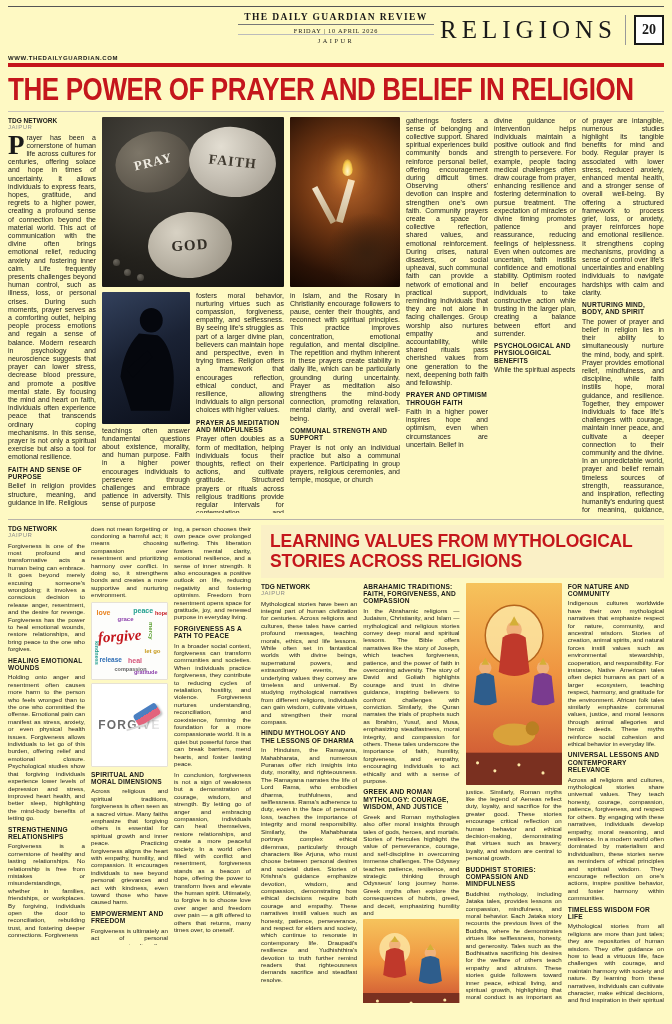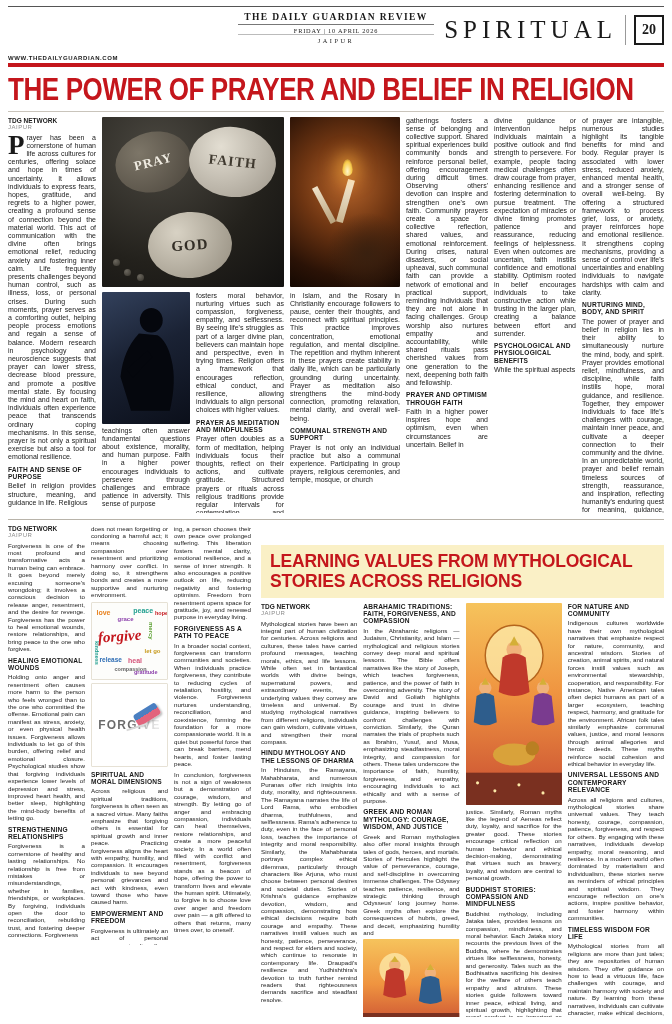--- a/index.html
+++ b/index.html
@@ -1,16 +1,16 @@
 <!DOCTYPE html>
 <html><head>
 <meta charset="utf-8">
 <style>
   html,body{margin:0;padding:0;background:#d8d5cf;}
-  .page{width:672px;height:1024px;margin:0 auto;background:#ffffff;color:#1a1a1a;
+  .page{width:672px;height:1024px;margin:0 auto;background:#fef9c3;color:#1a1a1a;
         font-family:"Liberation Sans",sans-serif;position:relative;overflow:hidden;
         box-sizing:border-box;padding:6px 8px;}
   
   .masthead{border-top:1.5px solid #555;display:flex;align-items:stretch;padding:4px 0 3px;height:46px;box-sizing:border-box;}
   .m-left{flex:1;}
   .m-center{text-align:center;font-family:"Liberation Serif",serif;}
   .m-paper{font-size:9.5px;font-weight:bold;letter-spacing:1.4px;border-bottom:1px solid #777;padding:1px 6px 2px;}
   .m-date{font-size:6.3px;letter-spacing:.8px;padding-top:2px;border-bottom:1px solid #bbb;}
   .m-city{font-size:6.3px;letter-spacing:2.5px;padding-top:2px;}
   .m-right{flex:1;display:flex;justify-content:flex-end;align-items:center;gap:8px;}
@@ -72,21 +72,21 @@
           background:linear-gradient(#4a7fc1 46%,#e2637c 46%);transform:rotate(-32deg);
           box-shadow:1px 2px 2px rgba(0,0,0,.25);}
   .smudge{position:absolute;right:26%;top:52%;width:22px;height:1.5px;background:#d9d9d9;transform:rotate(-18deg);}
   
   .section-divider{border-top:1px solid #b8b3a9;margin:6px 0 5px;}
   .bottom{display:flex;gap:10px;height:492px;overflow:hidden;}
   .article2{width:243px;flex:none;}
   .a2-title{font-family:"Liberation Serif",serif;font-size:26px;line-height:29px;font-weight:400;margin:2px 0 7px;}
   .a2-cols{display:flex;gap:6px;height:420px;overflow:hidden;}
   .a2-cols .col{flex:1;}
-  .article3{flex:1;min-width:0;margin-top:20px;}
+  .article3{flex:1;min-width:0;}
   .a3-head{background:#faf0c6;padding:6px 9px 7px;margin-bottom:5px;}
   .a3-title{color:#c4161c;font-weight:800;font-size:17.5px;line-height:20px;letter-spacing:-.2px;margin:0;}
   .a3-body{display:flex;gap:6px;height:420px;overflow:hidden;}
   .a3-body .col{flex:1;}
   .myth-big{height:202px;margin-bottom:3px;}
   .myth-small{height:90px;margin-top:3px;}
   .myth-big svg,.myth-small svg{width:100%;height:100%;display:block;}
 </style>
 </head>
 <body>
@@ -94,21 +94,21 @@
 <div class="page">
 
   <header class="masthead">
     <div class="m-left"></div>
     <div class="m-center">
       <div class="m-paper">THE DAILY GUARDIAN REVIEW</div>
       <div class="m-date">FRIDAY | 10 APRIL 2026</div>
       <div class="m-city">JAIPUR</div>
     </div>
     <div class="m-right">
-      <div class="m-section">SPIRITUAL</div>
+      <div class="m-section">RELIGIONS</div>
       <div class="m-vline"></div>
       <div class="m-pagebox">20</div>
     </div>
   </header>
   <div class="site-row">WWW.THEDAILYGUARDIAN.COM</div>
   <div class="red-rule"></div>
 
   <section>
     <h1 class="a1-title">THE POWER OF PRAYER AND BELIEF IN RELIGION</h1>
     <div class="a1-hair"></div>

